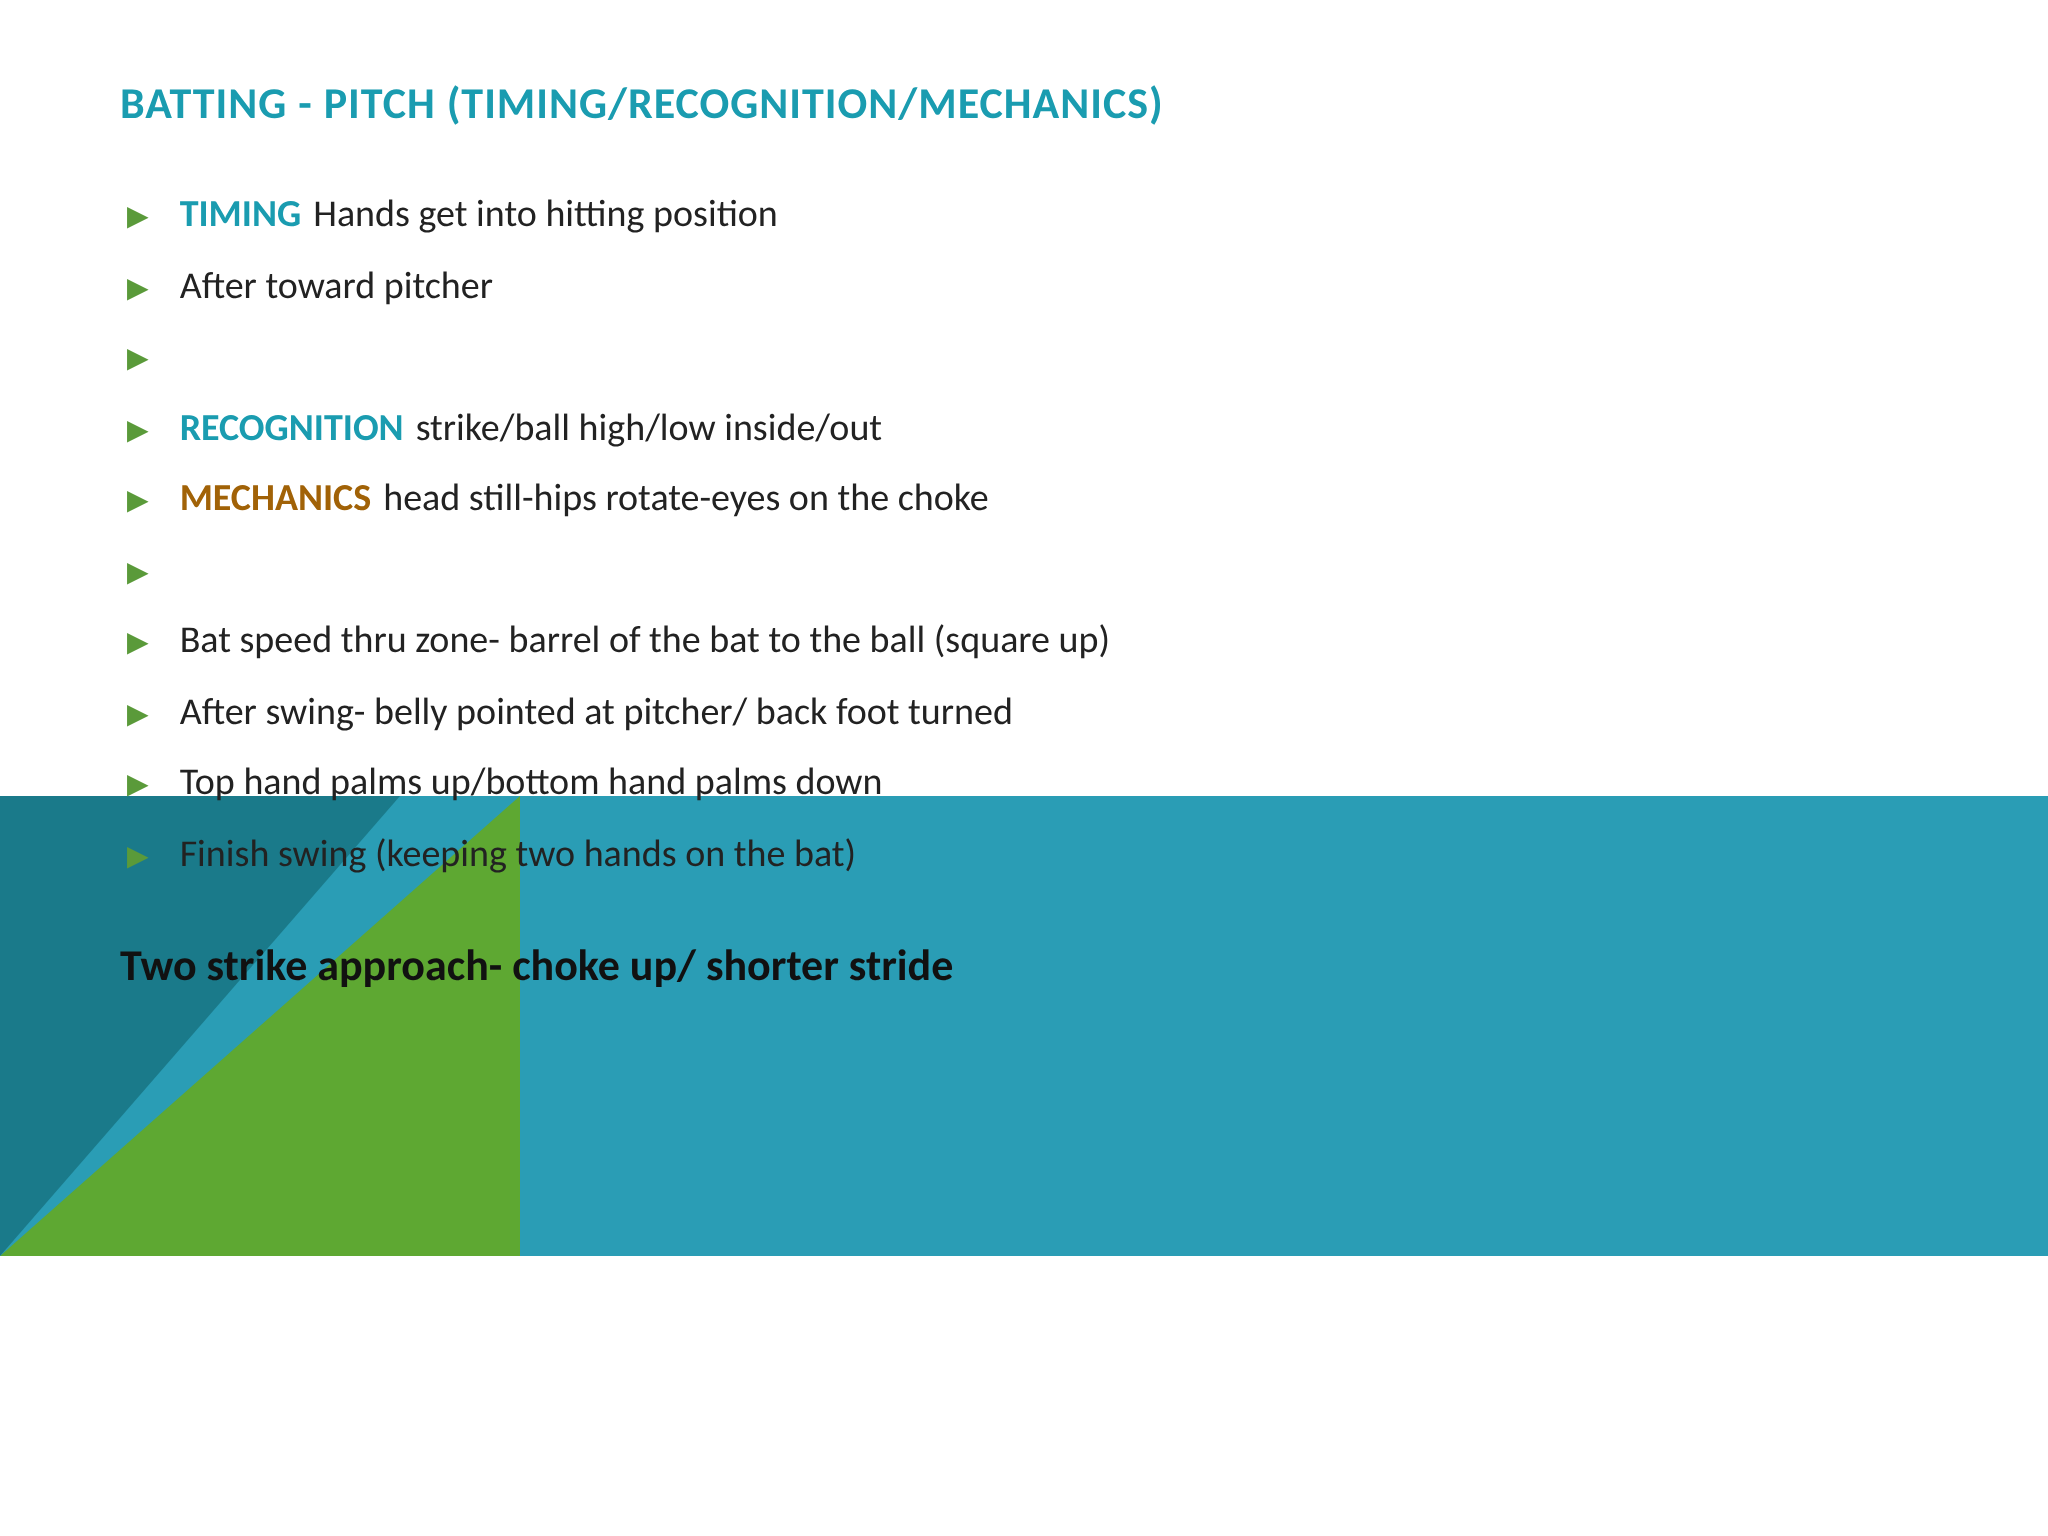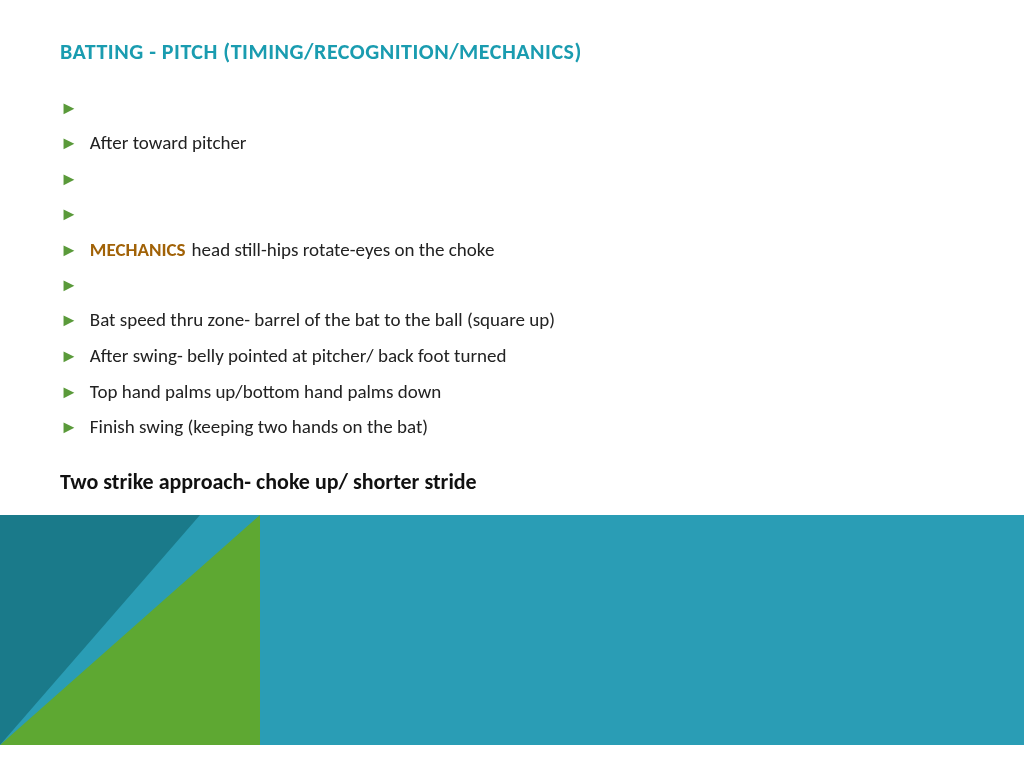--- a/index.html
+++ b/index.html
@@ -12,21 +12,21 @@
       width: 1024px;
       height: 768px;
       background: #ffffff;
       font-family: 'Calibri', 'Segoe UI', Arial, sans-serif;
       overflow: hidden;
       position: relative;
     }
 
     .slide {
       width: 1024px;
-      height: 745px;
+      height: 628px;
       background: #ffffff;
       position: relative;
       overflow: hidden;
     }
 
     .content-area {
       padding: 38px 60px 20px 60px;
       position: relative;
       z-index: 2;
     }
@@ -141,33 +141,39 @@
 
 <div class="slide">
   <div class="content-area">
 
     <h1 class="slide-title">BATTING - PITCH (TIMING/RECOGNITION/MECHANICS)</h1>
 
     <ul class="bullet-list">
 
       <li class="bullet-item">
         <span class="arrow">►</span>
+        <span>
+          <span class="label-timing">TIMING</span><span>Hands get into hitting position</span>
+        </span>
       </li>
 
       <li class="bullet-item">
         <span class="arrow">►</span>
         <span>After toward pitcher</span>
       </li>
 
       <li class="bullet-item">
         <span class="arrow">►</span>
       </li>
 
       <li class="bullet-item">
         <span class="arrow">►</span>
+        <span>
+          <span class="label-recognition">RECOGNITION</span><span>strike/ball high/low inside/out</span>
+        </span>
       </li>
 
       <li class="bullet-item">
         <span class="arrow">►</span>
         <span>
           <span class="label-mechanics">MECHANICS</span><span>head still-hips rotate-eyes on the choke</span>
         </span>
       </li>
 
       <li class="bullet-item">

